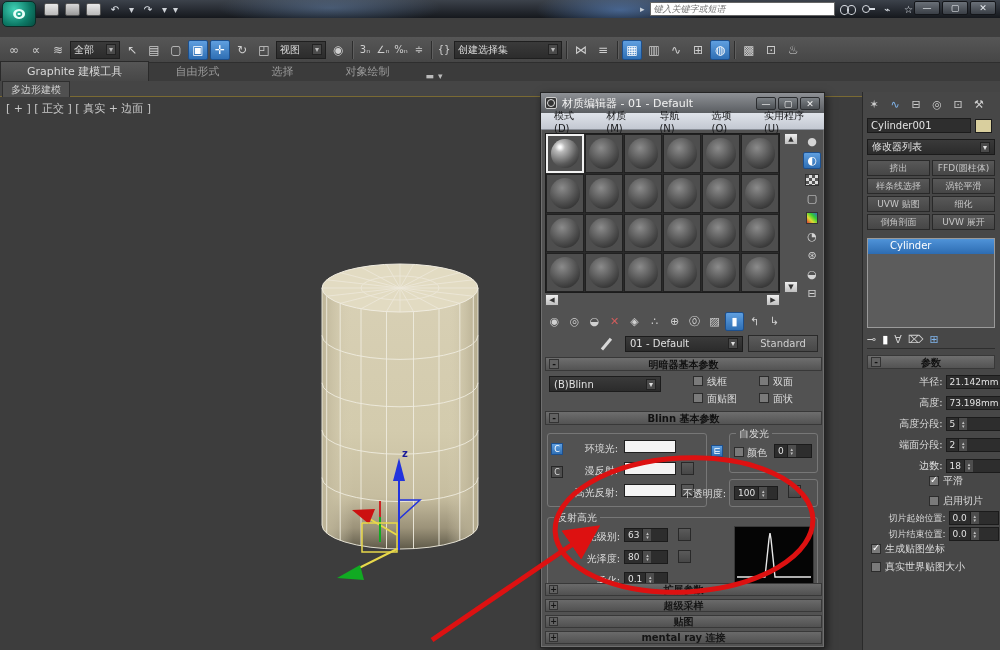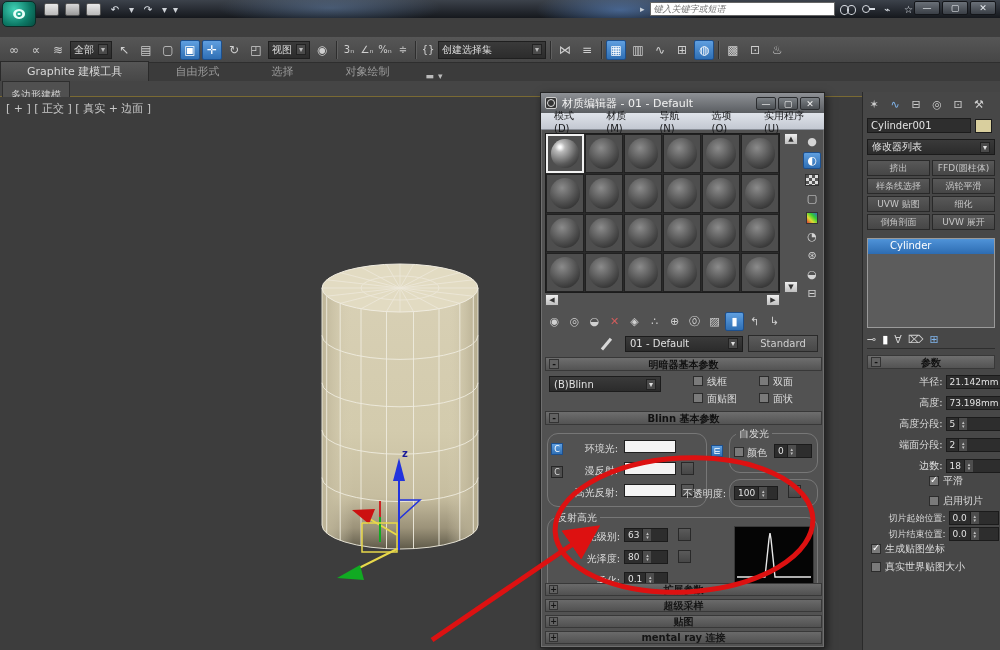--- a/index.html
+++ b/index.html
@@ -43,30 +43,30 @@
 
   
   #maintoolbar{position:absolute;left:0;top:37px;width:1000px;height:26px;background:linear-gradient(#565656,#464646);
     display:flex;align-items:center;gap:2px;padding:0 4px;border-bottom:1px solid #2e2e2e;}
   .ticon{min-width:20px;height:20px;display:flex;align-items:center;justify-content:center;color:#cfcfcf;
     font-size:12px;border-radius:2px;}
   .ticon.sm{min-width:16px;font-size:10px;}
   .ticon.active{background:linear-gradient(#5f9fe0,#2f6fb4);border:1px solid #1d4f8c;color:#fff;}
   .tsep{width:1px;height:18px;background:#2d2d2d;margin:0 2px;box-shadow:1px 0 0 #5f5f5f;}
   .tdrop{height:18px;background:linear-gradient(#3a3a3a,#2c2c2c);border:1px solid #1f1f1f;color:#ddd;
-    font-size:10px;display:flex;align-items:center;padding:0 3px;gap:4px;}
+    font-size:10px;display:flex;align-items:center;padding:0 3px;gap:12px;}
   .tdrop .dar{font-size:8px;color:#bbb;background:#4a4a4a;padding:0 2px;border:1px solid #222;}
 
   
   #ribbon{position:absolute;left:0;top:63px;width:1000px;height:18px;background:#3b3b3b;display:flex;align-items:flex-end;}
   .rtab{padding:2px 26px;font-size:11px;color:#9a9a9a;}
   .rtab.active{background:linear-gradient(#565656,#474747);border:1px solid #2a2a2a;border-bottom:none;color:#d8d8d8;}
   #ribbon-extra{margin-left:10px;color:#bbb;font-size:9px;display:flex;gap:4px;align-items:center;}
   #subribbon{position:absolute;left:0;top:81px;width:1000px;height:16px;background:#454545;border-bottom:1px solid #7a6a33;}
-  .subtab{display:inline-block;padding:6px 8px;font-size:10px;color:#d0d0d0;background:#505050;border:1px solid #2e2e2e;margin-left:2px;}
+  .subtab{display:inline-block;padding:1px 8px;font-size:10px;color:#d0d0d0;background:#505050;border:1px solid #2e2e2e;margin-left:2px;}
 
   
   #viewport{position:absolute;left:0;top:97px;width:862px;height:553px;background:#3d3d3d;}
   #vp-label{position:absolute;left:6px;top:4px;color:#c9c9c9;font-size:11px;}
 
   
   #mated{position:absolute;left:540px;top:92px;width:285px;height:556px;background:#525252;
     border:1px solid #242424;box-shadow:0 0 0 1px #6f6f6f inset,2px 3px 8px rgba(0,0,0,.55);z-index:10;}
   #me-title{position:absolute;left:0;top:0;width:100%;height:20px;background:linear-gradient(#8e9196,#5a5d61);
     display:flex;align-items:center;padding:4px 4px;color:#f2f2f2;font-size:11px;gap:5px;}
@@ -109,21 +109,21 @@
     font-size:10px;display:flex;align-items:center;padding:0 4px;margin-left:8px;}
   .medrop .dar{margin-left:auto;font-size:8px;background:#4a4a4a;border:1px solid #222;padding:0 2px;}
   #std-btn{width:70px;height:17px;margin-left:5px;background:linear-gradient(#5b5b5b,#484848);border:1px solid #2a2a2a;
     color:#cfcfcf;font-size:10px;text-align:center;line-height:16px;}
 
   .rollout{position:absolute;left:4px;width:277px;}
   .rhead{height:14px;background:linear-gradient(#6e6e6e,#535353);border:1px solid #383838;color:#111;
     font-size:10px;font-weight:bold;text-align:center;line-height:13px;position:relative;}
   .rhead .pm{position:absolute;left:3px;top:1px;width:10px;height:10px;border:1px solid #333;background:#626262;
     color:#111;font-size:9px;line-height:9px;text-align:center;font-weight:bold;}
-  .grp{position:absolute;border:1px solid #777;border-radius:11px;}
+  .grp{position:absolute;border:1px solid #777;border-radius:3px;}
   .grp-label{position:absolute;top:-7px;left:6px;background:#525252;padding:0 3px;font-size:10px;color:#ddd;}
   .flabel{font-size:10px;color:#ddd;text-align:right;display:inline-block;}
   .fld{display:inline-flex;align-items:stretch;background:#2d2d2d;border:1px solid #1b1b1b;height:14px;}
   .fld .val{color:#e2e2e2;font-size:9px;padding:0 3px;display:flex;align-items:center;}
   .spin{display:flex;flex-direction:column;justify-content:center;background:#4d4d4d;border-left:1px solid #1b1b1b;
     width:9px;color:#c4c4c4;font-size:5px;line-height:4px;text-align:center;}
   .sbtn{display:inline-block;width:13px;height:13px;background:linear-gradient(#5a5a5a,#474747);border:1px solid #292929;vertical-align:middle;}
   .cb{display:inline-block;width:10px;height:10px;background:#7a7a7a;border:1px solid #2c2c2c;position:relative;vertical-align:-1px;}
   .cb.checked::after{content:"✓";position:absolute;left:0;top:-3px;color:#fff;font-size:10px;font-weight:bold;}
   .cblabel{font-size:10px;color:#ddd;margin-left:4px;}

